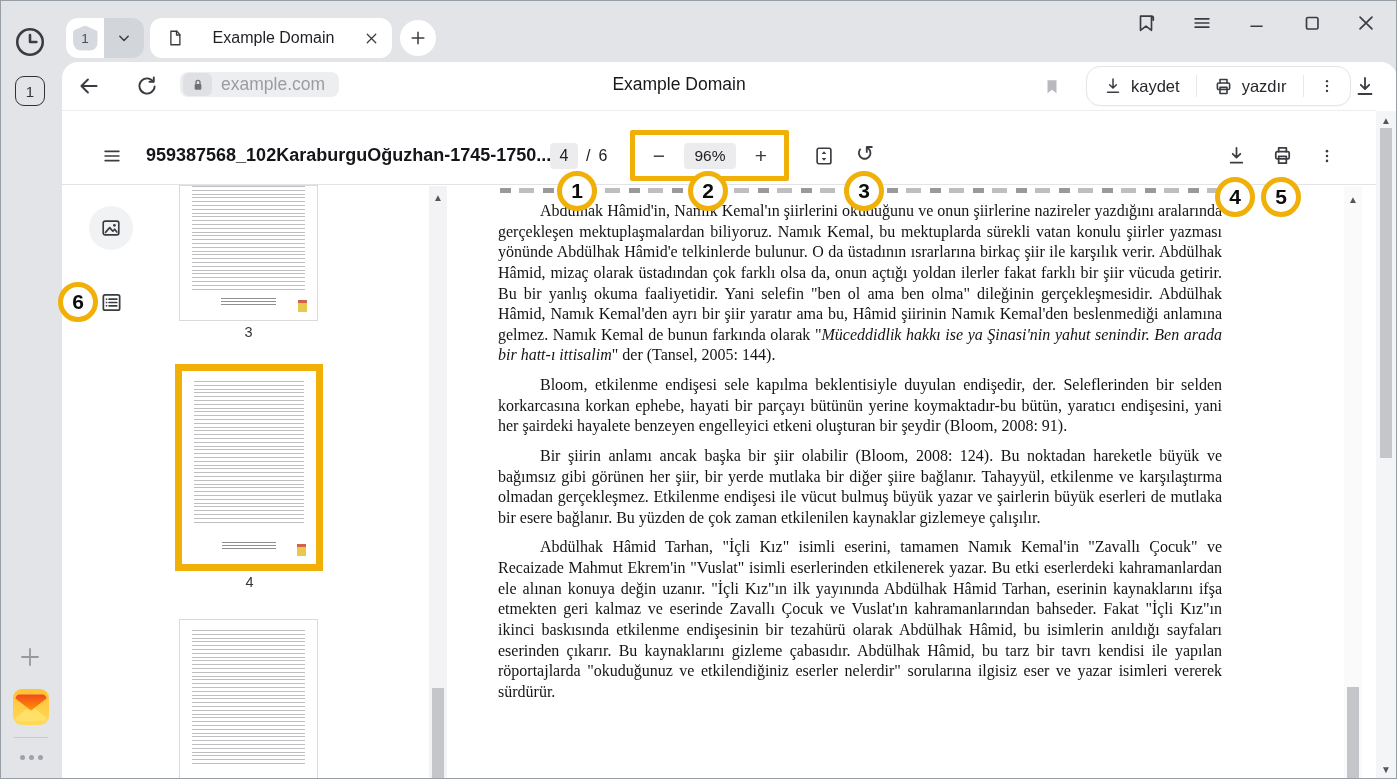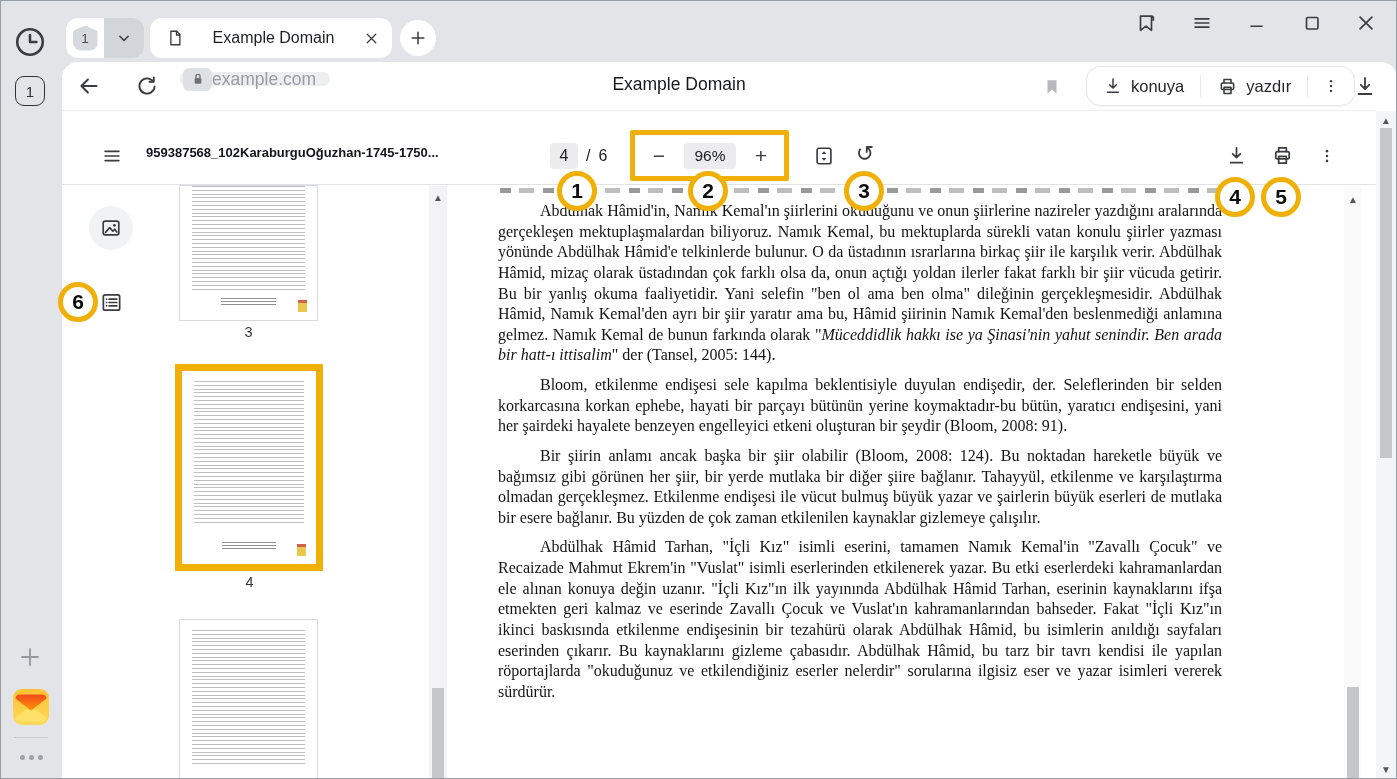--- a/index.html
+++ b/index.html
@@ -36,39 +36,39 @@
   .winctl { top:11px; width:24px; height:24px; }
   #flag-btn  { left:1134px; } #menu-btn { left:1190px; }
   #min-btn   { left:1245px; } #max-btn  { left:1300px; } #close-btn { left:1354px; }
 
   
   #card { left:62px; top:62px; width:1335px; height:717px; background:#fff; border-radius:16px 16px 0 0; }
 
   
   #back-btn { left:76px; top:73px; width:26px; height:26px; }
   #reload-btn { left:133px; top:73px; width:26px; height:26px; }
-  #address { left:180px; top:72px; height:14px; background:#edeef0; border-radius:8px;
-             display:flex; align-items:center; padding:3px 14px 3px 3px; cursor:text; }
+  #address { left:180px; top:72px; height:25px; background:#edeef0; border-radius:8px;
+             display:flex; align-items:center; padding:3px 14px 3px 3px; gap:9px; cursor:text; }
   #lock-box { width:29px; height:23px; background:#dfe0e4; border-radius:6px;
               display:flex; align-items:center; justify-content:center; }
   #url-text { font-size:17.5px; color:#9b9ca2; }
   #page-title { left:0; top:74px; width:1358px; text-align:center; font-size:17.5px; color:#17181b; pointer-events:none; }
   #bm-btn { left:1040px; top:74px; width:24px; height:24px; }
   #action-pill { left:1086px; top:66px; height:40px; background:#fff; border:1px solid #e4e5e8;
                  border-radius:14px; display:flex; align-items:center; box-shadow:0 1px 2px rgba(0,0,0,.03); }
   .pill-item { display:flex; align-items:center; gap:8px; padding:0 16px; height:100%; cursor:pointer;
                font-size:16.5px; color:#26272b; }
   .pill-sep { width:1px; height:22px; background:#e7e8eb; }
   #dl-btn { left:1352px; top:73px; width:26px; height:26px; }
   #toolbar-sep { left:62px; top:110px; width:1314px; height:1px; background:#eceDF0; background:#ecedf0; }
 
   
   #pdf-toolbar { left:62px; top:111px; width:1314px; height:74px; background:#fff; border-bottom:1px solid #e2e3e6; }
   #pdf-menu { left:100px; top:144px; width:24px; height:24px; }
-  #pdf-filename { left:146px; top:145px; font-size:13px; font-weight:600; color:#141519; white-space:nowrap; }
+  #pdf-filename { left:146px; top:145px; font-size:18px; font-weight:600; color:#141519; white-space:nowrap; }
   #page-cluster { left:550px; top:143px; display:flex; align-items:center; gap:8px; font-size:16px; color:#202126; }
   #page-box { width:28px; height:26px; background:#ececee; border-radius:4px; display:flex;
               align-items:center; justify-content:center; }
   .zbtn { width:26px; height:26px; display:flex; align-items:center; justify-content:center;
           font-size:21px; color:#3c3d42; cursor:pointer; }
   #zoom-cluster { left:646px; top:143px; display:flex; align-items:center; gap:12px; }
   #zoom-box { width:52px; height:26px; background:#ececee; border-radius:4px; display:flex;
               align-items:center; justify-content:center; font-size:15.5px; color:#202126; }
   #fit-btn { left:813px; top:145px; width:22px; height:22px; }
   #rotate-btn { left:852px; top:141px; width:26px; height:26px; font-size:22px; color:#3c3d42;
@@ -259,21 +259,21 @@
         <path d="M6 3.5h12V21l-6-4.6L6 21z" fill="#b7b9bf"></path>
       </svg>
   </div>
   <div class="abs" id="action-pill">
     <div class="pill-item">
       <span>
         <svg width="20" height="20" viewBox="0 0 24 24">
             <path class="stk" d="M12 3.5V14M8 10.5l4 4 4-4M5.5 19.5h13"></path>
           </svg>
       </span>
-      <span>konuya</span>
+      <span>kaydet</span>
     </div>
     <div class="pill-sep"></div>
     <div class="pill-item">
       <span>
         <svg width="21" height="21" viewBox="0 0 24 24">
             <path class="stk" d="M8 8V4h8v4"></path>
             <rect class="stk" x="5" y="8" width="14" height="7.5" rx="1.5"></rect>
             <path class="stk" d="M8 13h8v7H8z"></path>
           </svg>
       </span>

